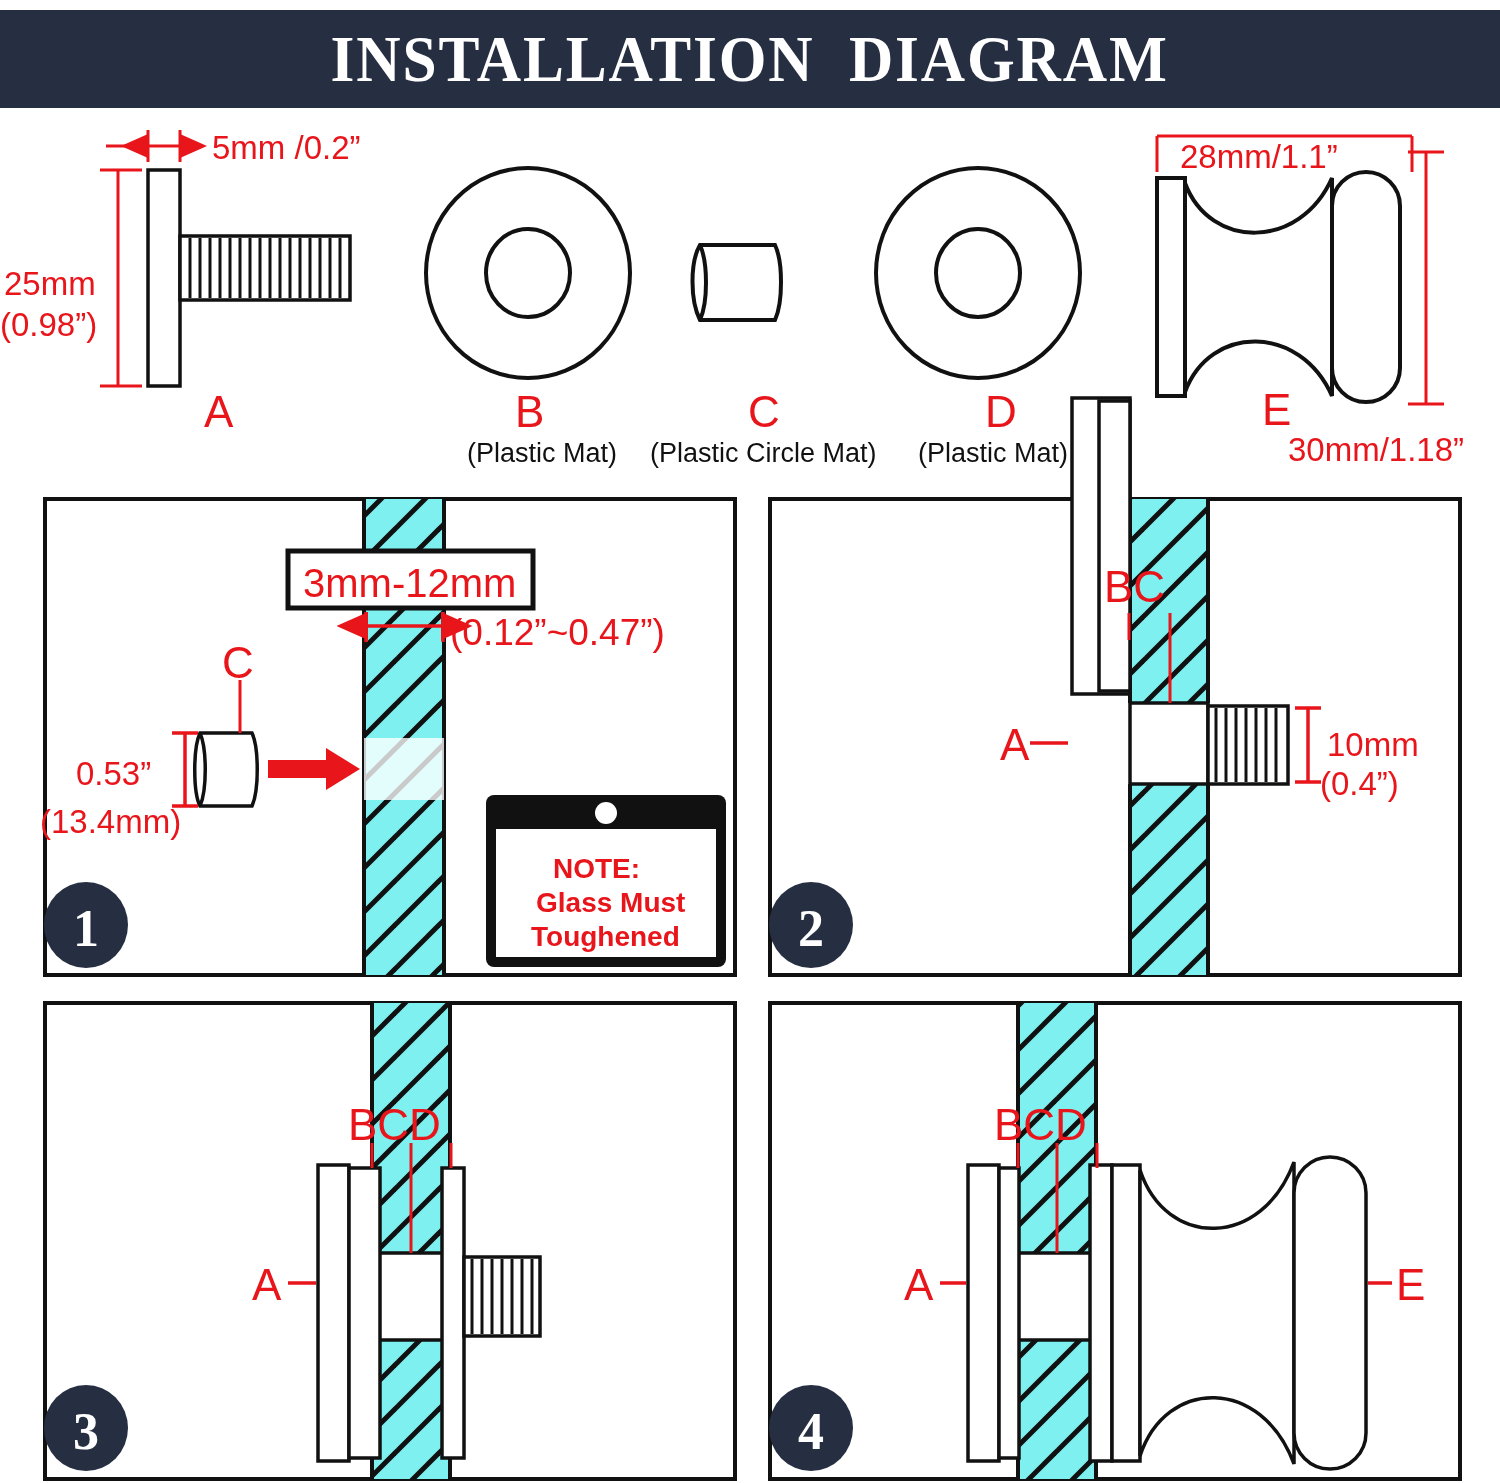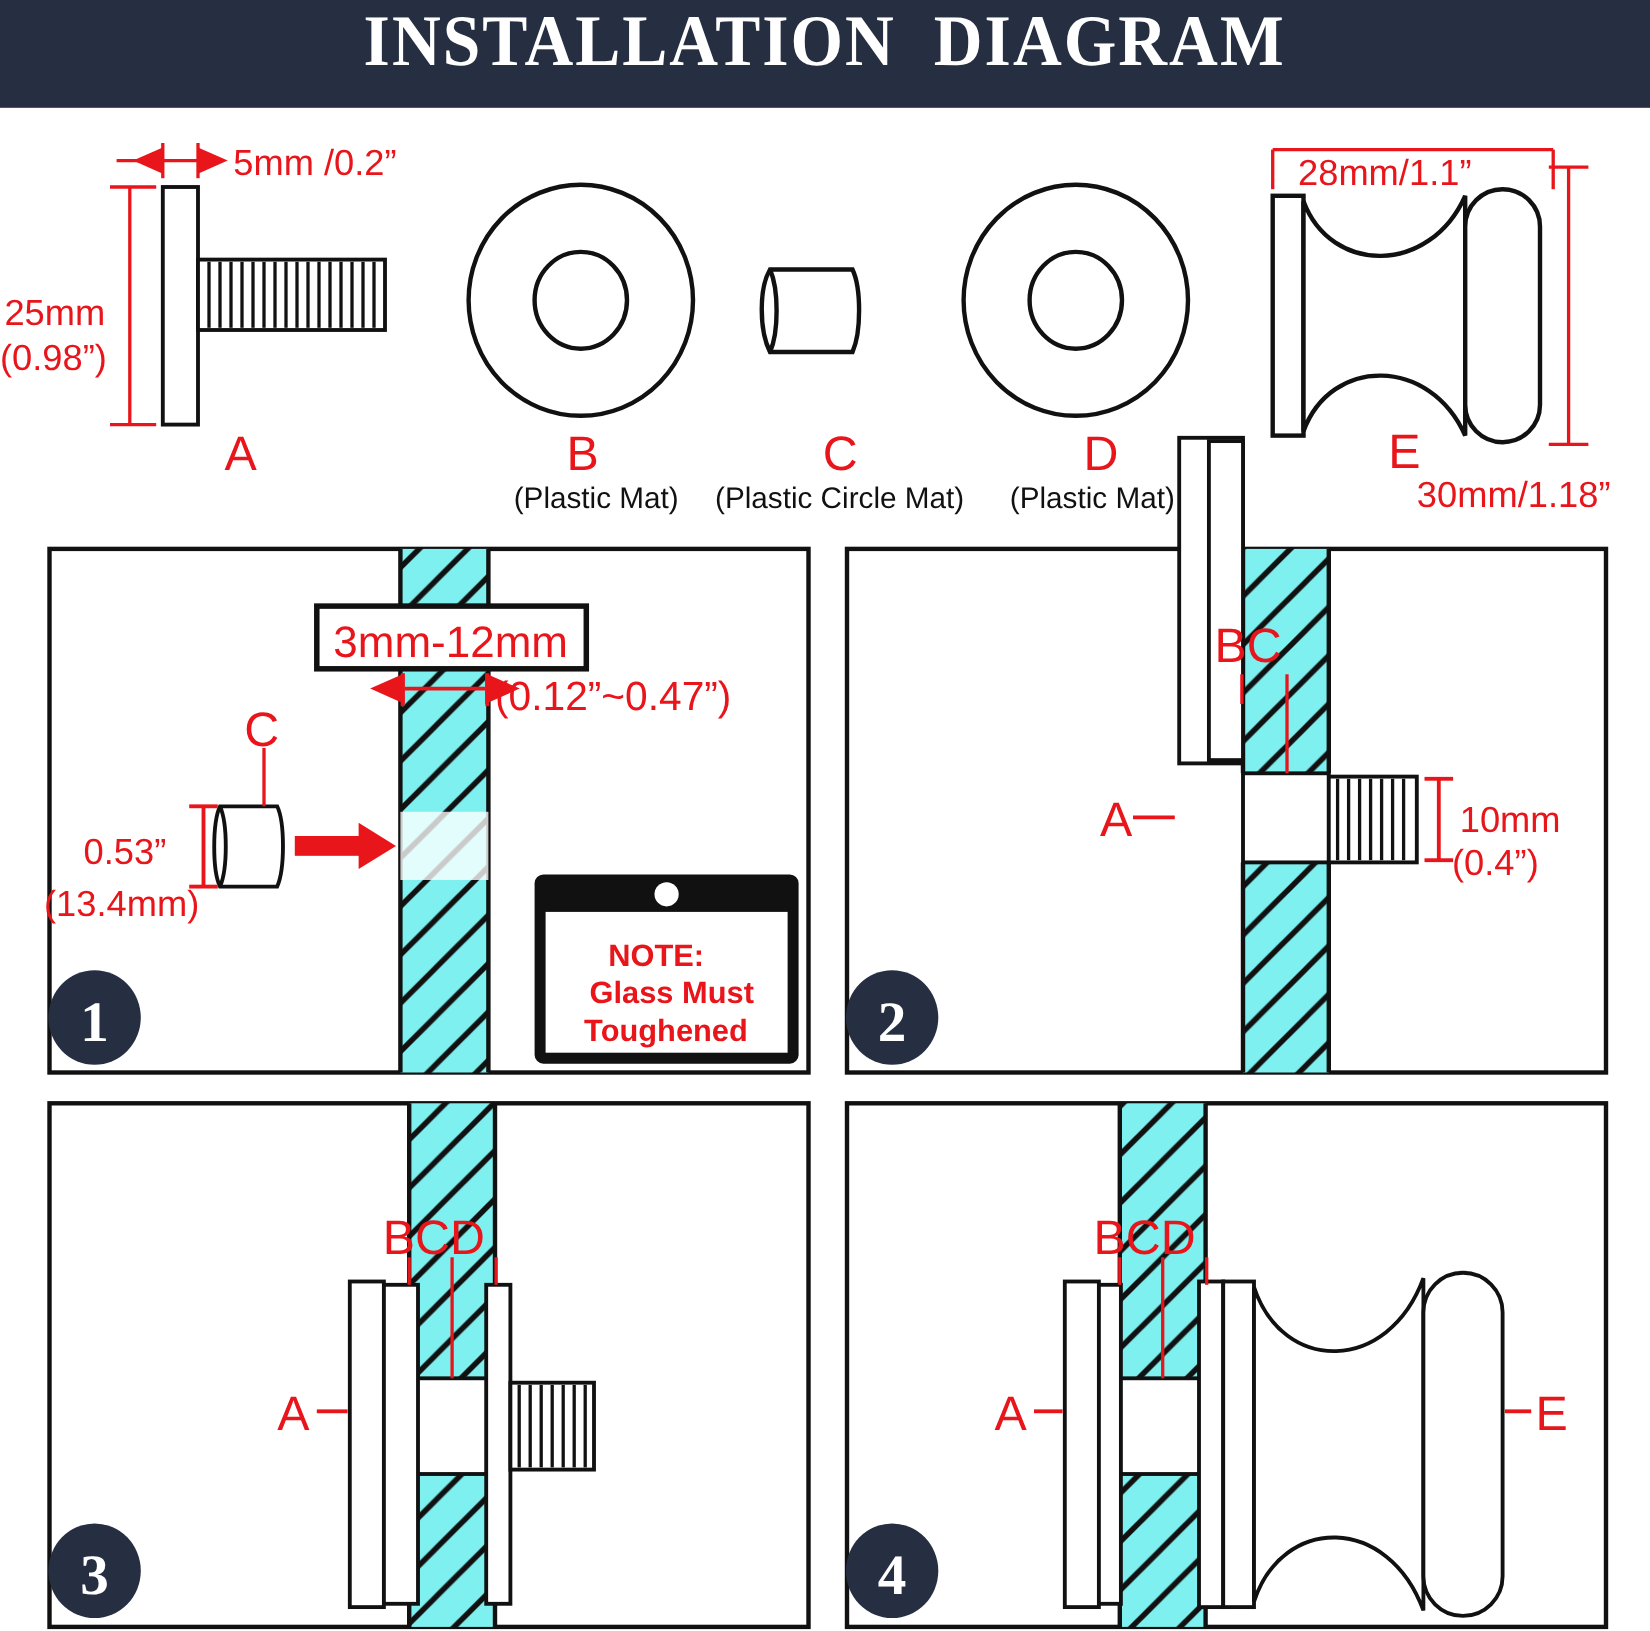--- a/index.html
+++ b/index.html
@@ -1,21 +1,21 @@
 <!DOCTYPE html>
 <html><head>
 <meta charset="utf-8">
 <style>
   html,body{margin:0;padding:0;background:#fff;}
   body{width:1500px;height:1483px;position:relative;overflow:hidden;
        font-family:"Liberation Sans",sans-serif;}
 
   
-  #header{position:absolute;left:0;top:0;width:1500px;height:98px;
-          background:#262f42;display:flex;justify-content:center;}
+  #header{position:absolute;left:0;top:10px;width:1500px;height:98px;
+          background:#262f42;display:flex;align-items:center;justify-content:center;}
   #header-title{color:#ffffff;font-family:"Liberation Serif",serif;
           font-weight:bold;font-size:66px;letter-spacing:2px;
           transform:scaleX(0.93);white-space:pre;}
 
   
   .layer{position:absolute;left:0;top:0;width:1500px;height:1483px;
          pointer-events:none;}
 
   
   .red{fill:#e8151b;}

